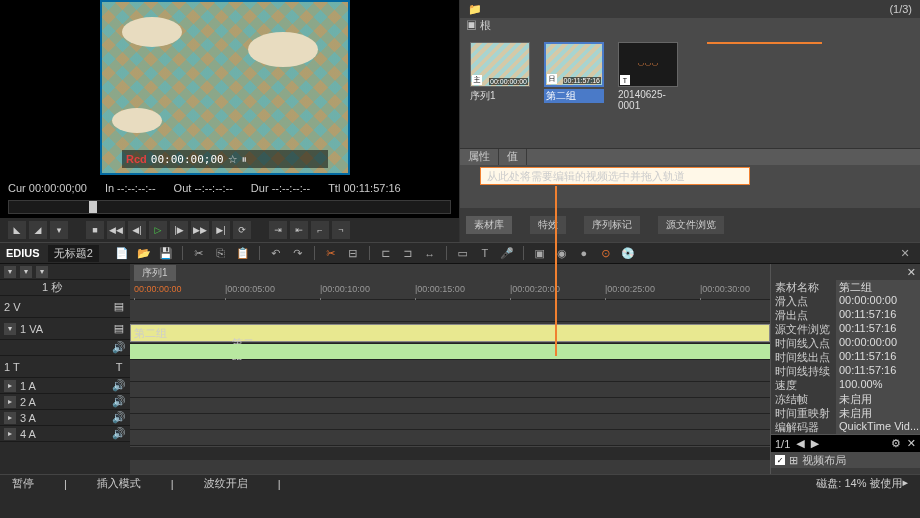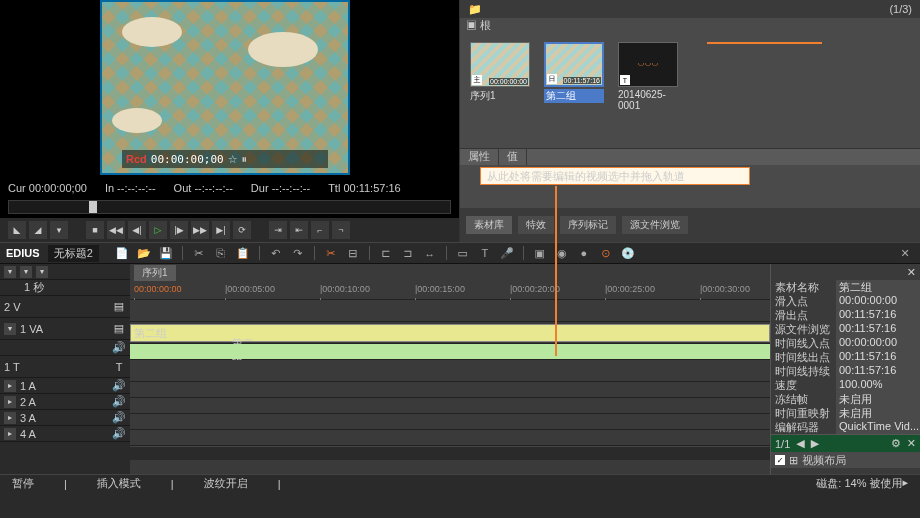--- a/index.html
+++ b/index.html
@@ -33,21 +33,21 @@
 .thumb-label.sel { background: #4a7ac8; color: #fff; padding: 0 2px; }
 .thumb-tc { position: absolute; bottom: 1px; right: 1px; font-size: 7px; color: #fff; background: rgba(0,0,0,0.6); padding: 0 1px; }
 .thumb-icon { position: absolute; bottom: 1px; left: 1px; width: 10px; height: 10px; background: #fff; font-size: 7px; display: flex; align-items: center; justify-content: center; color: #000; }
 .ann-line1 { top: 80px; left: 194px; width: 1px; height: 18px; }
 .ann-line2 { top: 98px; left: 80px; width: 115px; height: 1px; border-bottom: 2px solid #f08030; border-left: none; }
 .props-area { height: 60px; background: #4a4a4a; border-top: 1px solid #333; }
 .props-header { display: flex; height: 16px; background: #5a5a5a; }
 .props-header > div { padding: 0 8px; border-right: 1px solid #3a3a3a; }
 .annotation-box { position: absolute; top: 167px; left: 480px; width: 270px; height: 18px; background: #fff8e8; border: 1px solid #f08030; display: flex; align-items: center; padding: 0 6px; color: #333; font-size: 12px; z-index: 10; }
 .annotation-connector { position: absolute; top: 186px; left: 555px; width: 2px; height: 170px; background: #f08030; z-index: 9; }
-.bin-tabs { height: 34px; background: #3a3a3a; display: flex; gap: 6px; padding: 2px 6px; align-items: center; }
+.bin-tabs { height: 34px; background: #3a3a3a; display: flex; gap: 18px; padding: 2px 6px; align-items: center; }
 .bin-tab { padding: 2px 8px; background: #4a4a4a; font-size: 10px; cursor: pointer; }
 .bin-tab.active { background: #5a5a5a; }
 .edius-bar { height: 22px; background: #2a2a2a; display: flex; align-items: center; gap: 4px; padding: 0 6px; border-top: 1px solid #444; border-bottom: 1px solid #111; }
 .edius-label { font-weight: bold; color: #fff; margin-right: 4px; }
 .edius-title { background: #1a1a1a; padding: 1px 6px; margin-right: 10px; }
 .tb-btn { width: 18px; height: 18px; display: flex; align-items: center; justify-content: center; cursor: pointer; color: #aaa; }
 .tb-sep { width: 1px; height: 14px; background: #555; margin: 0 3px; }
 .timeline-area { display: flex; height: 210px; }
 .track-headers { width: 130px; background: #2a2a2a; display: flex; flex-direction: column; }
 .seq-tab-row { height: 18px; background: #3a3a3a; padding-left: 4px; display: flex; align-items: center; }
@@ -64,21 +64,21 @@
 .track-lane { height: 22px; border-bottom: 1px solid #222; background: #3a3a3a; position: relative; }
 .track-lane.small { height: 16px; }
 .clip { position: absolute; top: 2px; height: 18px; border: 1px solid #888; display: flex; align-items: center; padding: 0 3px; font-size: 10px; }
 .clip-video { background: #e8e890; color: #333; }
 .audio-wave { position: absolute; top: 0; left: 0; right: 0; height: 100%; background: #b8e8a0; }
 .metadata-panel { width: 150px; background: #3a3a3a; border-left: 1px solid #555; }
 .meta-close { height: 16px; display: flex; justify-content: flex-end; padding: 0 4px; align-items: center; }
 .meta-row { display: flex; height: 14px; font-size: 10px; }
 .meta-key { width: 65px; padding-left: 4px; background: #3a3a3a; color: #ccc; }
 .meta-val { flex: 1; background: #4a4a4a; padding-left: 3px; color: #ddd; }
-.meta-footer { height: 18px; background: #14532d; border-top: 1px solid #555; display: flex; align-items: center; padding: 0 4px; gap: 6px; font-size: 10px; }
+.meta-footer { height: 18px; background: #000000; border-top: 1px solid #555; display: flex; align-items: center; padding: 0 4px; gap: 6px; font-size: 10px; }
 .effects-row { height: 16px; display: flex; align-items: center; gap: 4px; padding: 0 4px; background: #4a4a4a; font-size: 10px; }
 .check { width: 10px; height: 10px; background: #fff; color: #000; font-size: 8px; display: flex; align-items: center; justify-content: center; }
 .status-bar { height: 18px; background: #2a2a2a; border-top: 1px solid #444; display: flex; align-items: center; gap: 30px; padding: 0 12px; font-size: 10px; color: #aaa; justify-content: center; }
 .status-right { margin-left: auto; display: flex; }
 .scrollbar-h { height: 14px; background: #2a2a2a; border-top: 1px solid #444; }
 </style>
 </head>
 <body>
 
 <div class="top-row">
@@ -218,21 +218,21 @@
 </div>
 
 <div class="timeline-area">
   <div class="track-headers">
     <div class="track-header small">
       <div class="track-toggle">▾</div>
       <div class="track-toggle">▾</div>
       <div class="track-toggle">▾</div>
     </div>
     <div class="track-header small">
-      <span style="margin-left:20px">1 秒</span>
+      <span style="margin-left:38px">1 秒</span>
     </div>
     <div class="track-header">
       <span class="track-name">2 V</span>
       <span class="track-icon">▤</span>
     </div>
     <div class="track-header">
       <div class="track-toggle">▾</div>
       <span class="track-name">1 VA</span>
       <span class="track-icon">▤</span>
     </div>

